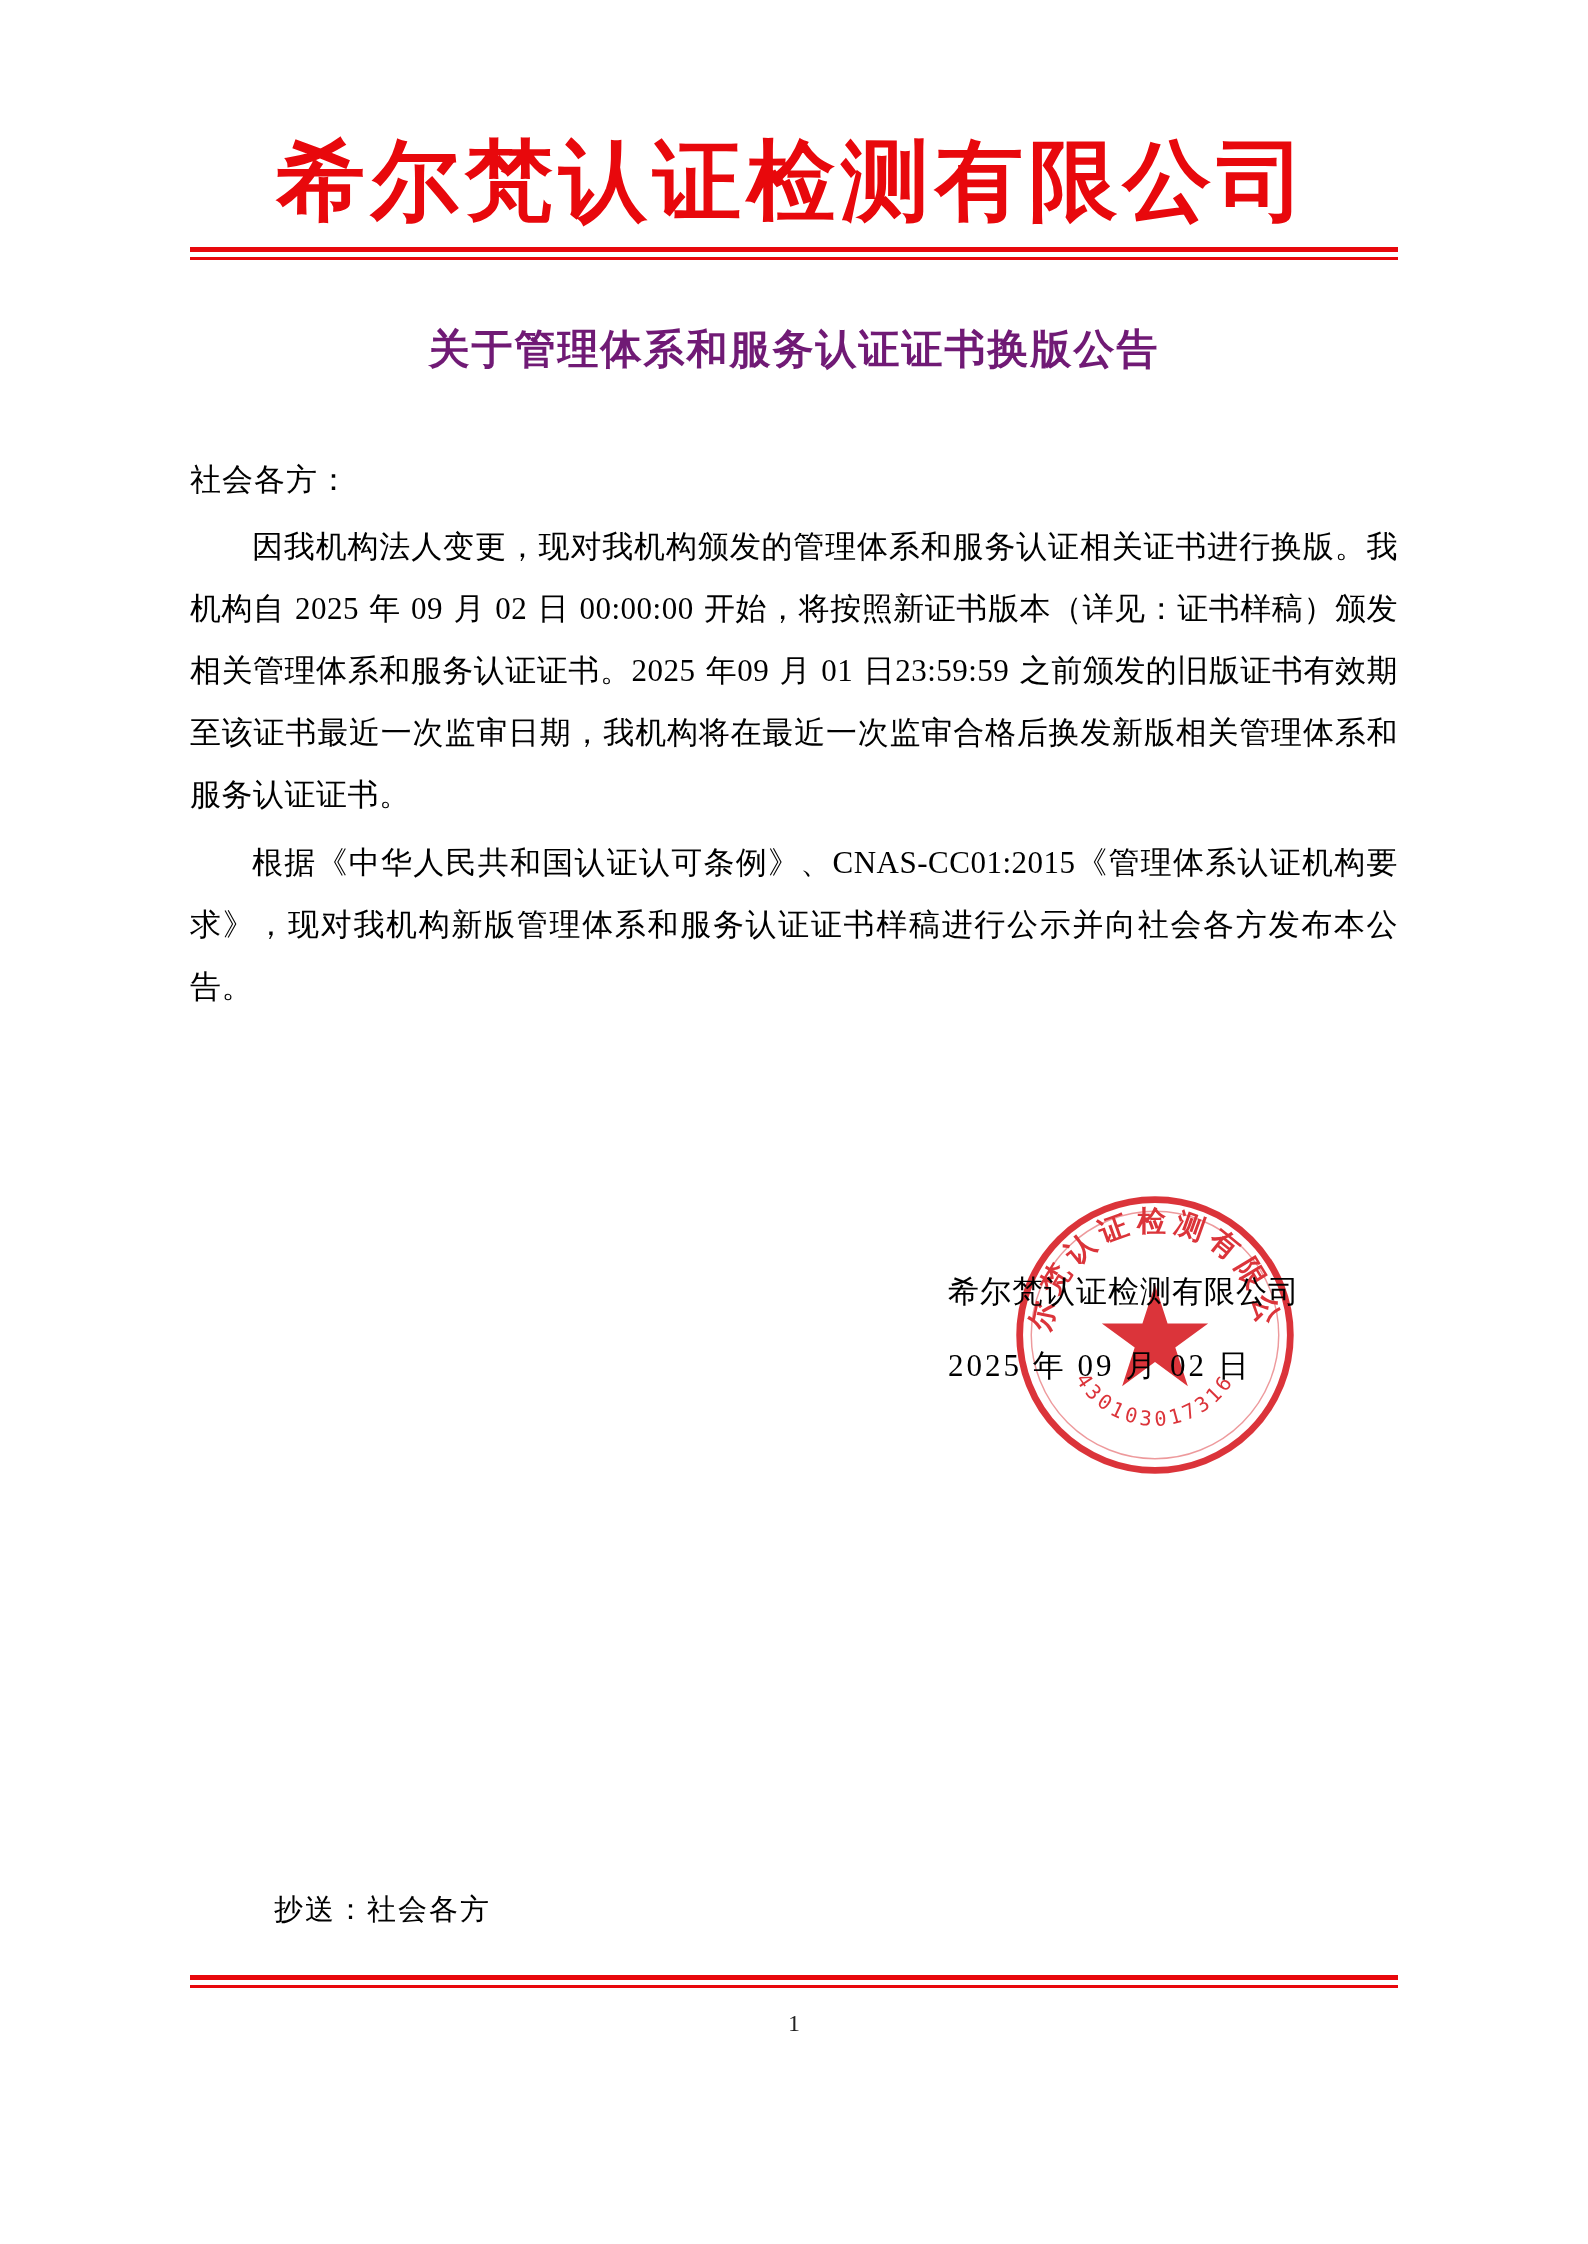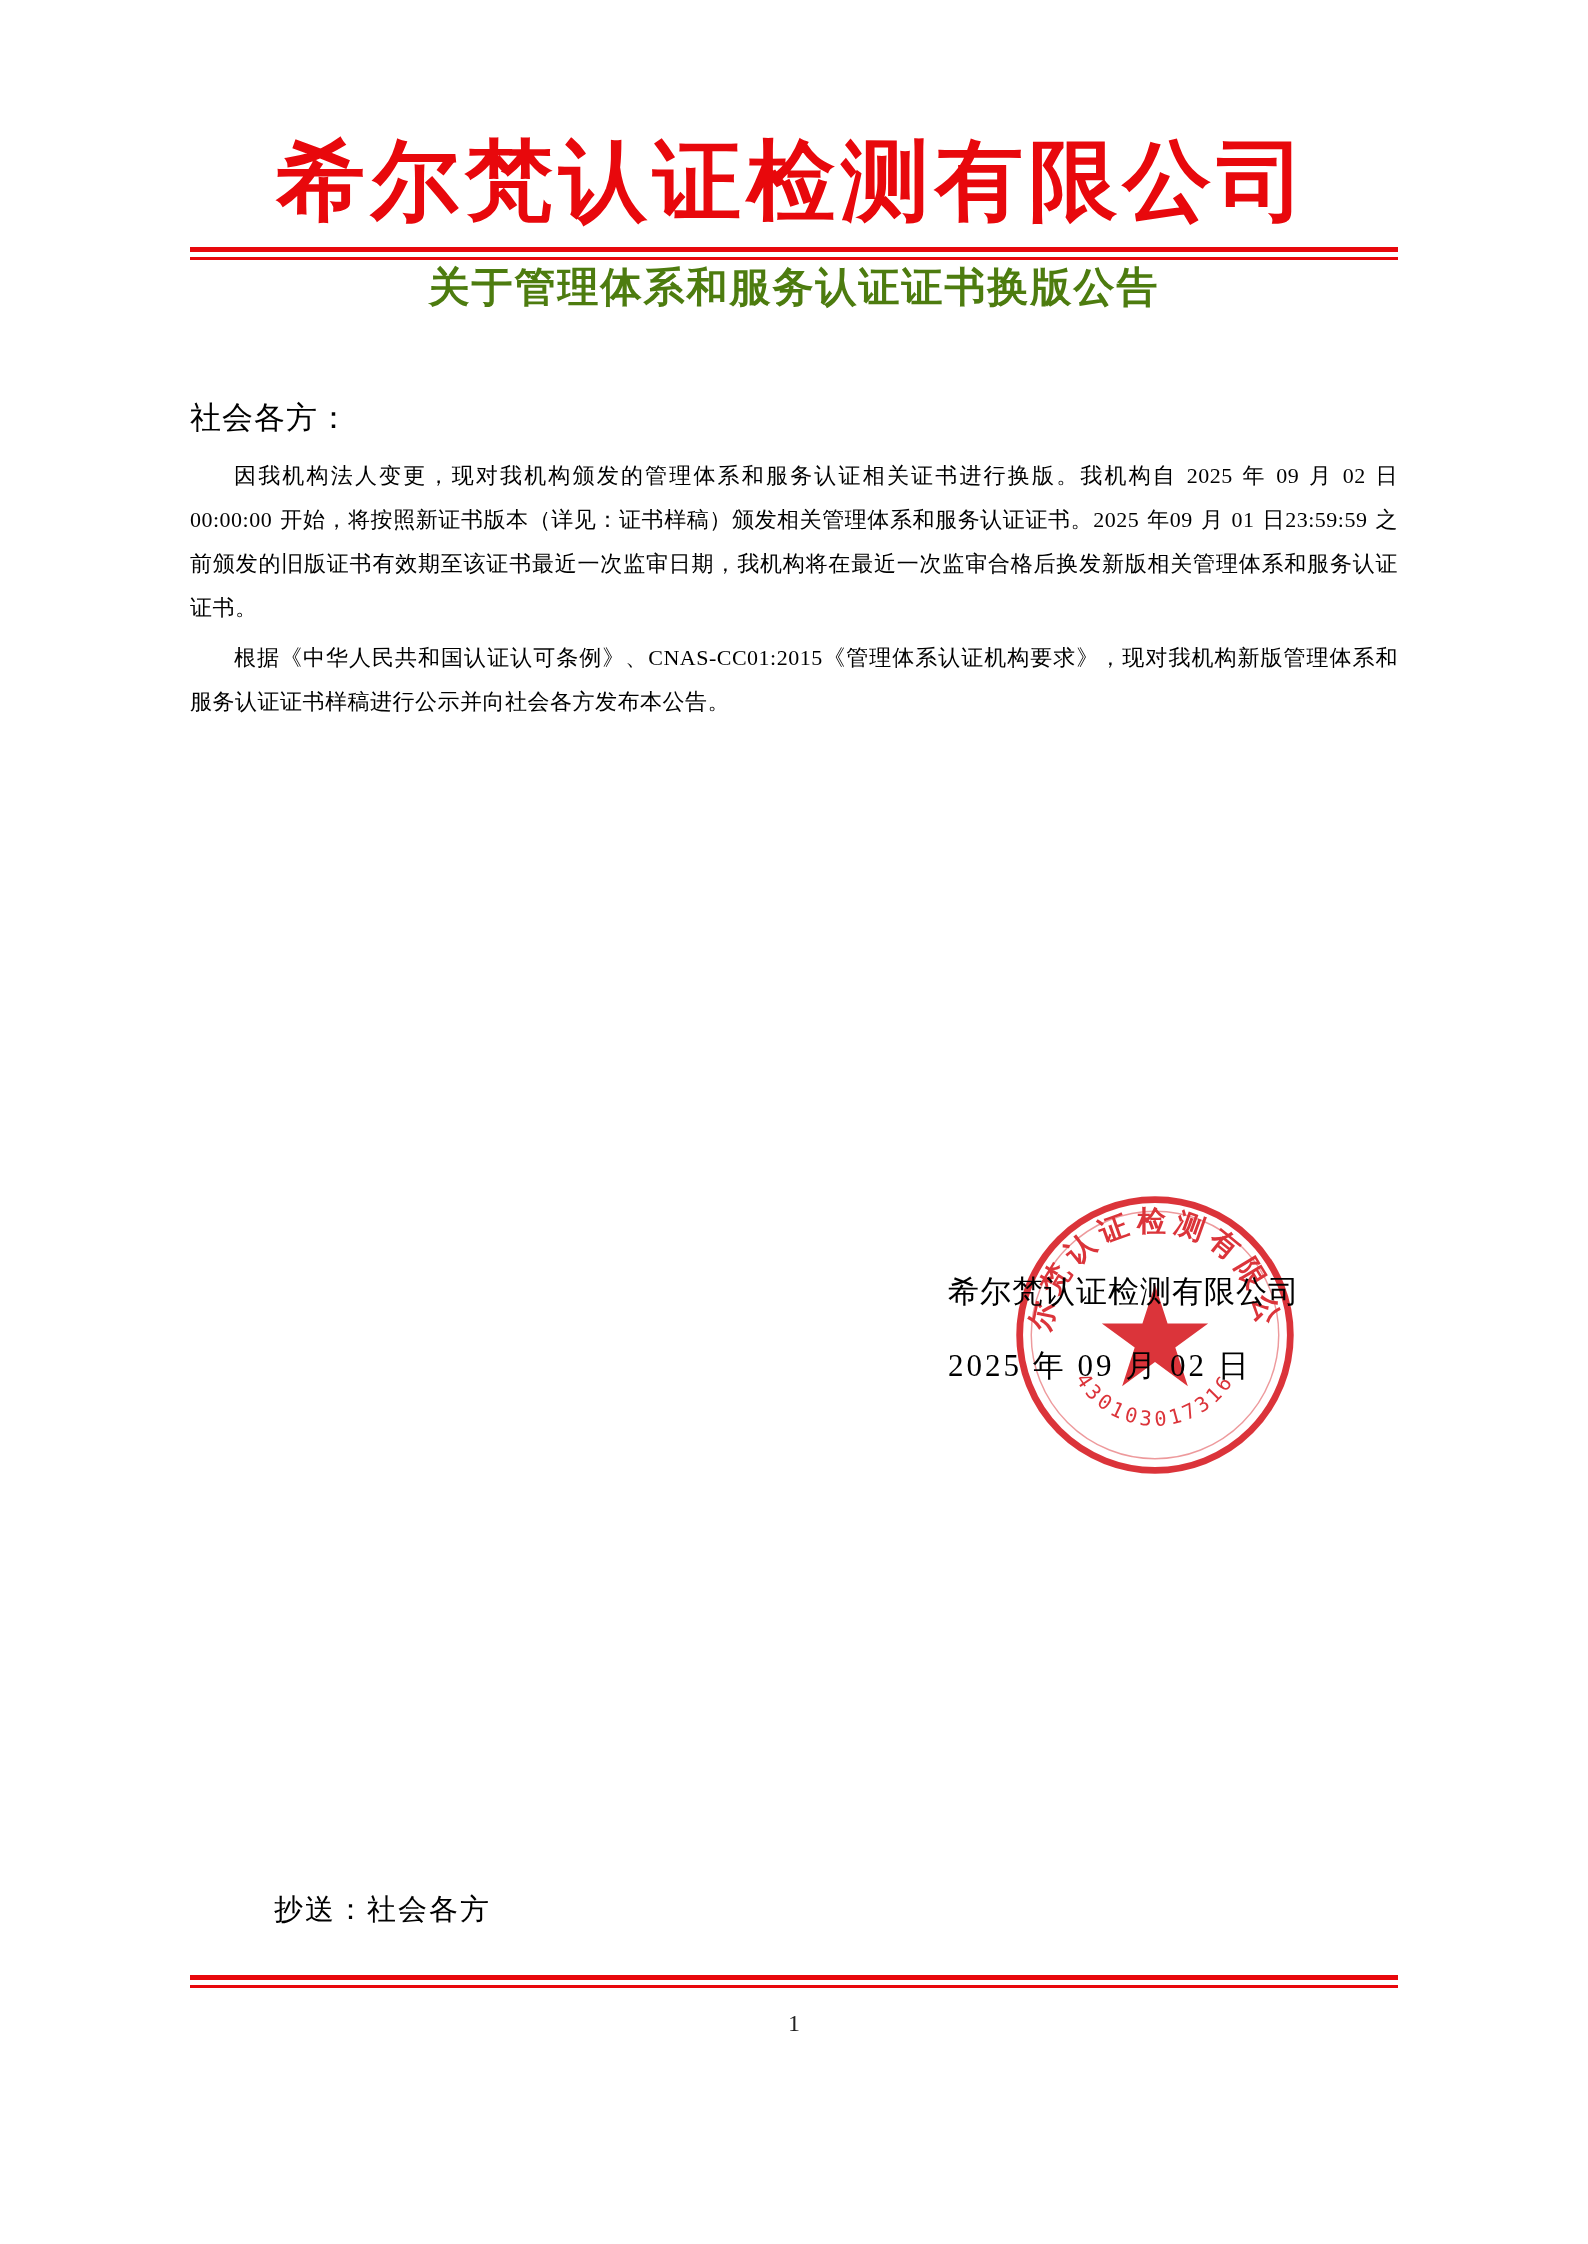--- a/index.html
+++ b/index.html
@@ -49,41 +49,42 @@
     height: 5px;
     background: #ffffff;
   }
   .rule-thin {
     height: 3px;
     background: #e8080c;
   }
 
   
   .doc-title {
+    margin-top: 62px;
     text-align: center;
     font-family: "DejaVu Serif", "Liberation Serif", serif;
     font-weight: bold;
     font-size: 41px;
     letter-spacing: 2px;
-    color: #4d7c0f;
+    color: #701a75;
   }
 
   
   .body-wrap {
     margin: 0 auto;
     width: 1208px;
     padding-top: 74px;
   }
   .salutation {
     font-size: 31px;
     line-height: 1.9;
     letter-spacing: 1px;
   }
   .para {
-    font-size: 22px;
+    font-size: 31px;
     line-height: 2.0;
     letter-spacing: 0.5px;
     text-align: justify;
     text-justify: inter-ideograph;
     text-indent: 2em;
     margin-top: 6px;
   }
   .para.spaced {
     word-spacing: 2px;
   }

